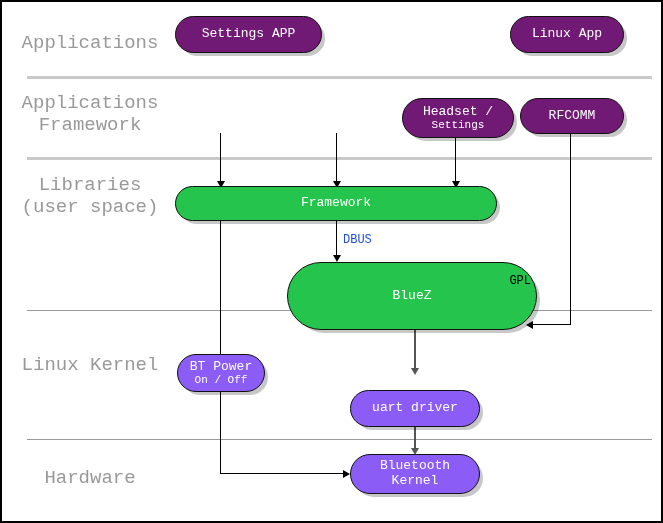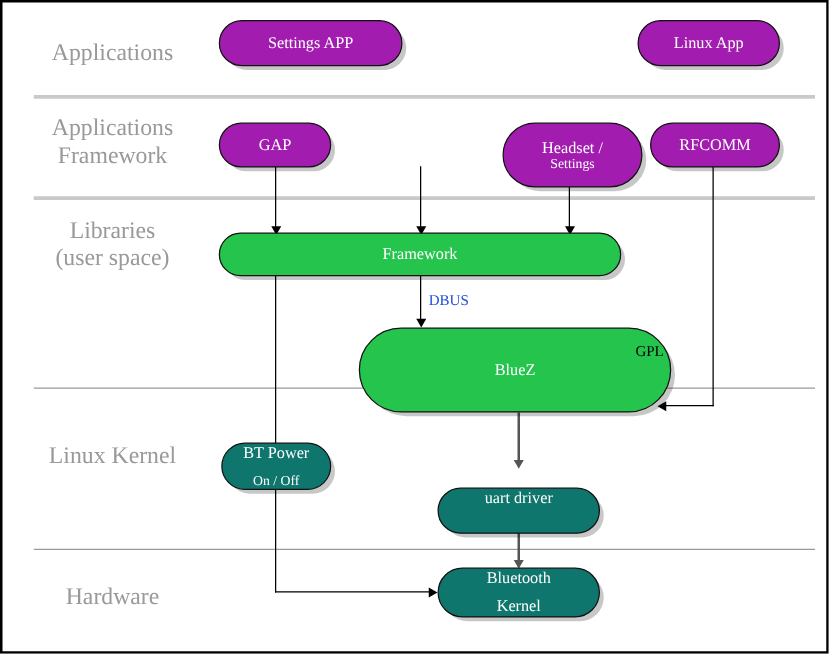--- a/index.html
+++ b/index.html
@@ -7,21 +7,21 @@
     padding: 0;
     background: #ffffff;
   }
   #canvas {
     position: relative;
     width: 663px;
     height: 523px;
     background: #ffffff;
     border: 2px solid #000000;
     box-sizing: border-box;
-    font-family: Liberation Serif, serif;
+    font-family: Liberation Mono, monospace;
     overflow: hidden;
   }
 
   
   .divider {
     position: absolute;
     height: 0;
     border-top: 3px solid #c9c9c9;
   }
   .divider.thin {
@@ -84,24 +84,24 @@
     border-radius: 999px;
     display: flex;
     flex-direction: column;
     align-items: center;
     justify-content: center;
     color: #ffffff;
     box-shadow: 4px 4px 0 -1px rgba(0,0,0,0.22);
     text-align: center;
     line-height: 1.12;
   }
-  .node.blue  { background: #a21caf; justify-content: center; }
+  .node.blue  { background: #701a75; justify-content: center; }
   .node.green { background: #22c council; }
   .node.green { background: #25c44c; }
-  .node.red   { background: #0f766e; justify-content: space-between; }
+  .node.red   { background: #8b5cf6; }
 
   .node .line1 { font-size: 13px; }
   .node .line2 { font-size: 11px; }
   .node .single { font-size: 13px; }
 
   .node.green .single { font-size: 13px; }
 
   .badge {
     position: absolute;
     font-size: 12px;
@@ -154,26 +154,23 @@
   <div class="arrowhead down gray" style="left:409px; top:446px;"></div>
 
   <div class="node blue" style="left:173px; top:14px; width:147px; height:37px;">
     <span class="single">Settings APP</span>
   </div>
 
   <div class="node blue" style="left:508px; top:14px; width:114px; height:37px;">
     <span class="single">Linux App</span>
   </div>
 
-  <div class="node blue" style="left:173px; top:96px; width:90px; height:36px;">
-    <span class="single">GAP</span>
-  </div>
-
-
-  <div class="node blue" style="left:400px; top:96px; width:112px; height:52px;">
+
+
+  <div class="node blue" style="left:400px; top:96px; width:112px; height:40px;">
     <span class="line1">Headset /</span>
     <span class="line2">Settings</span>
   </div>
 
   <div class="node blue" style="left:518px; top:96px; width:104px; height:36px;">
     <span class="single">RFCOMM</span>
   </div>
 
   <div class="node green" style="left:173px; top:184px; width:322px; height:35px;">
     <span class="single">Framework</span>

